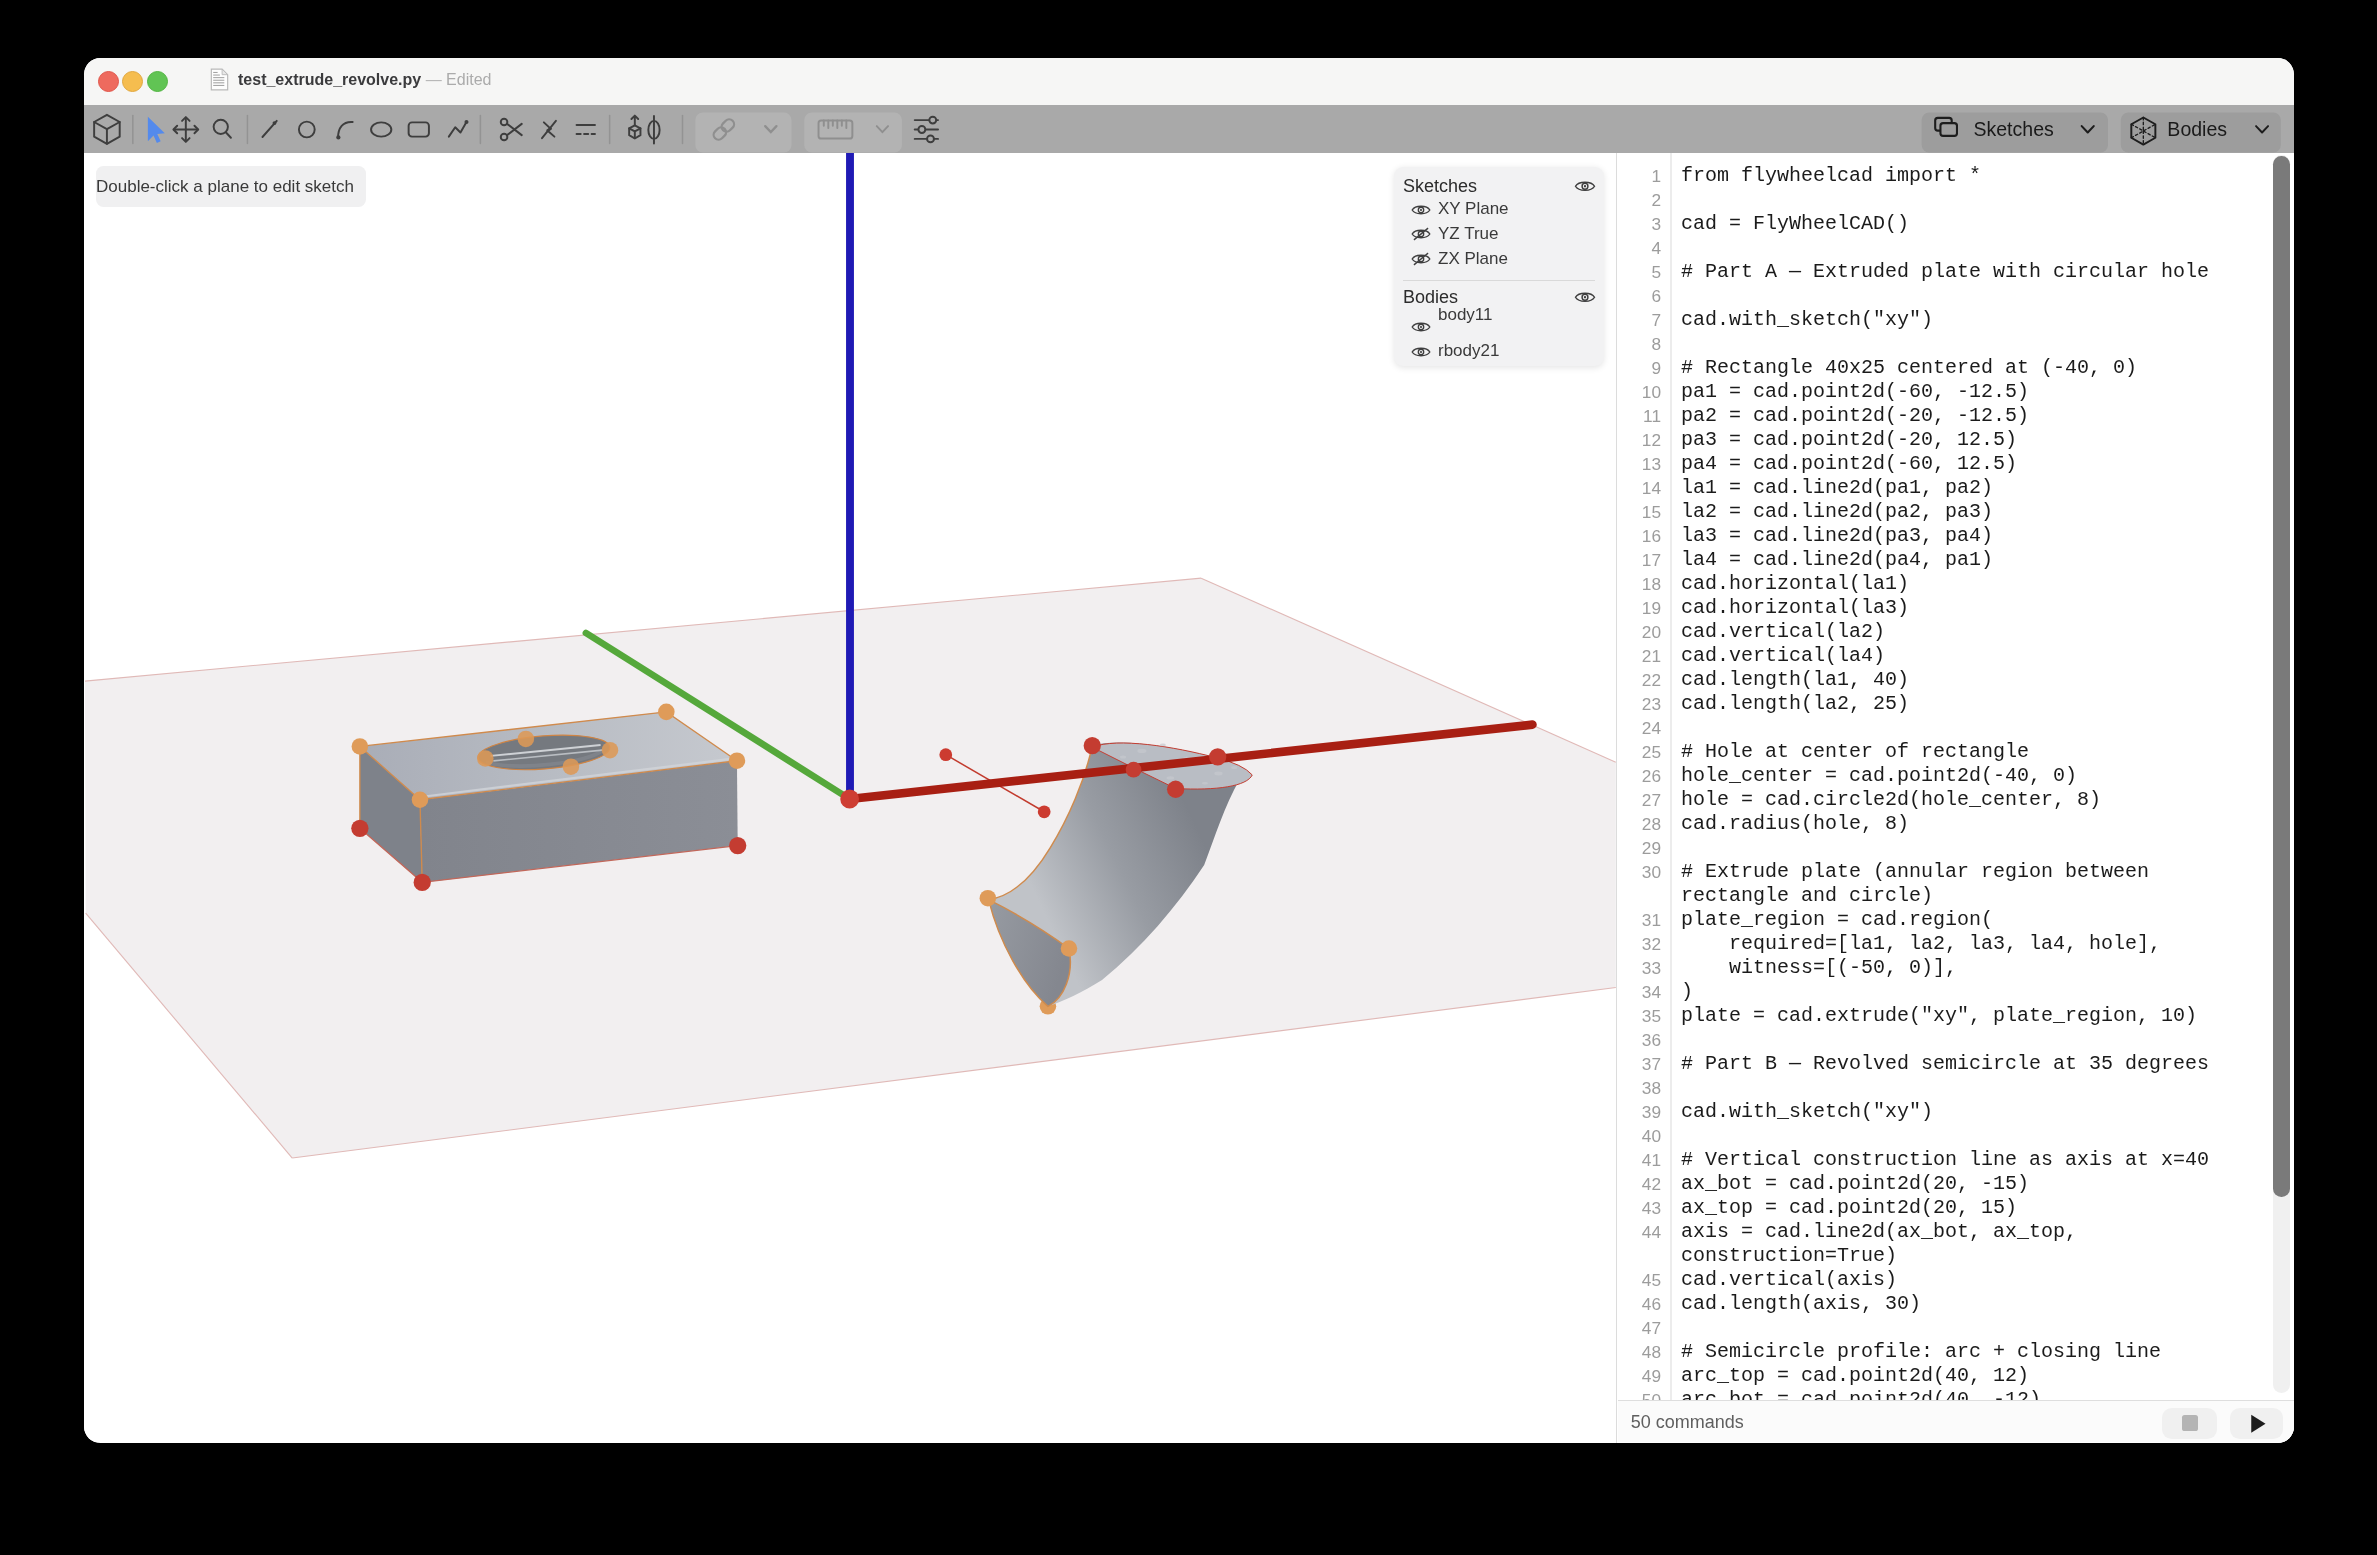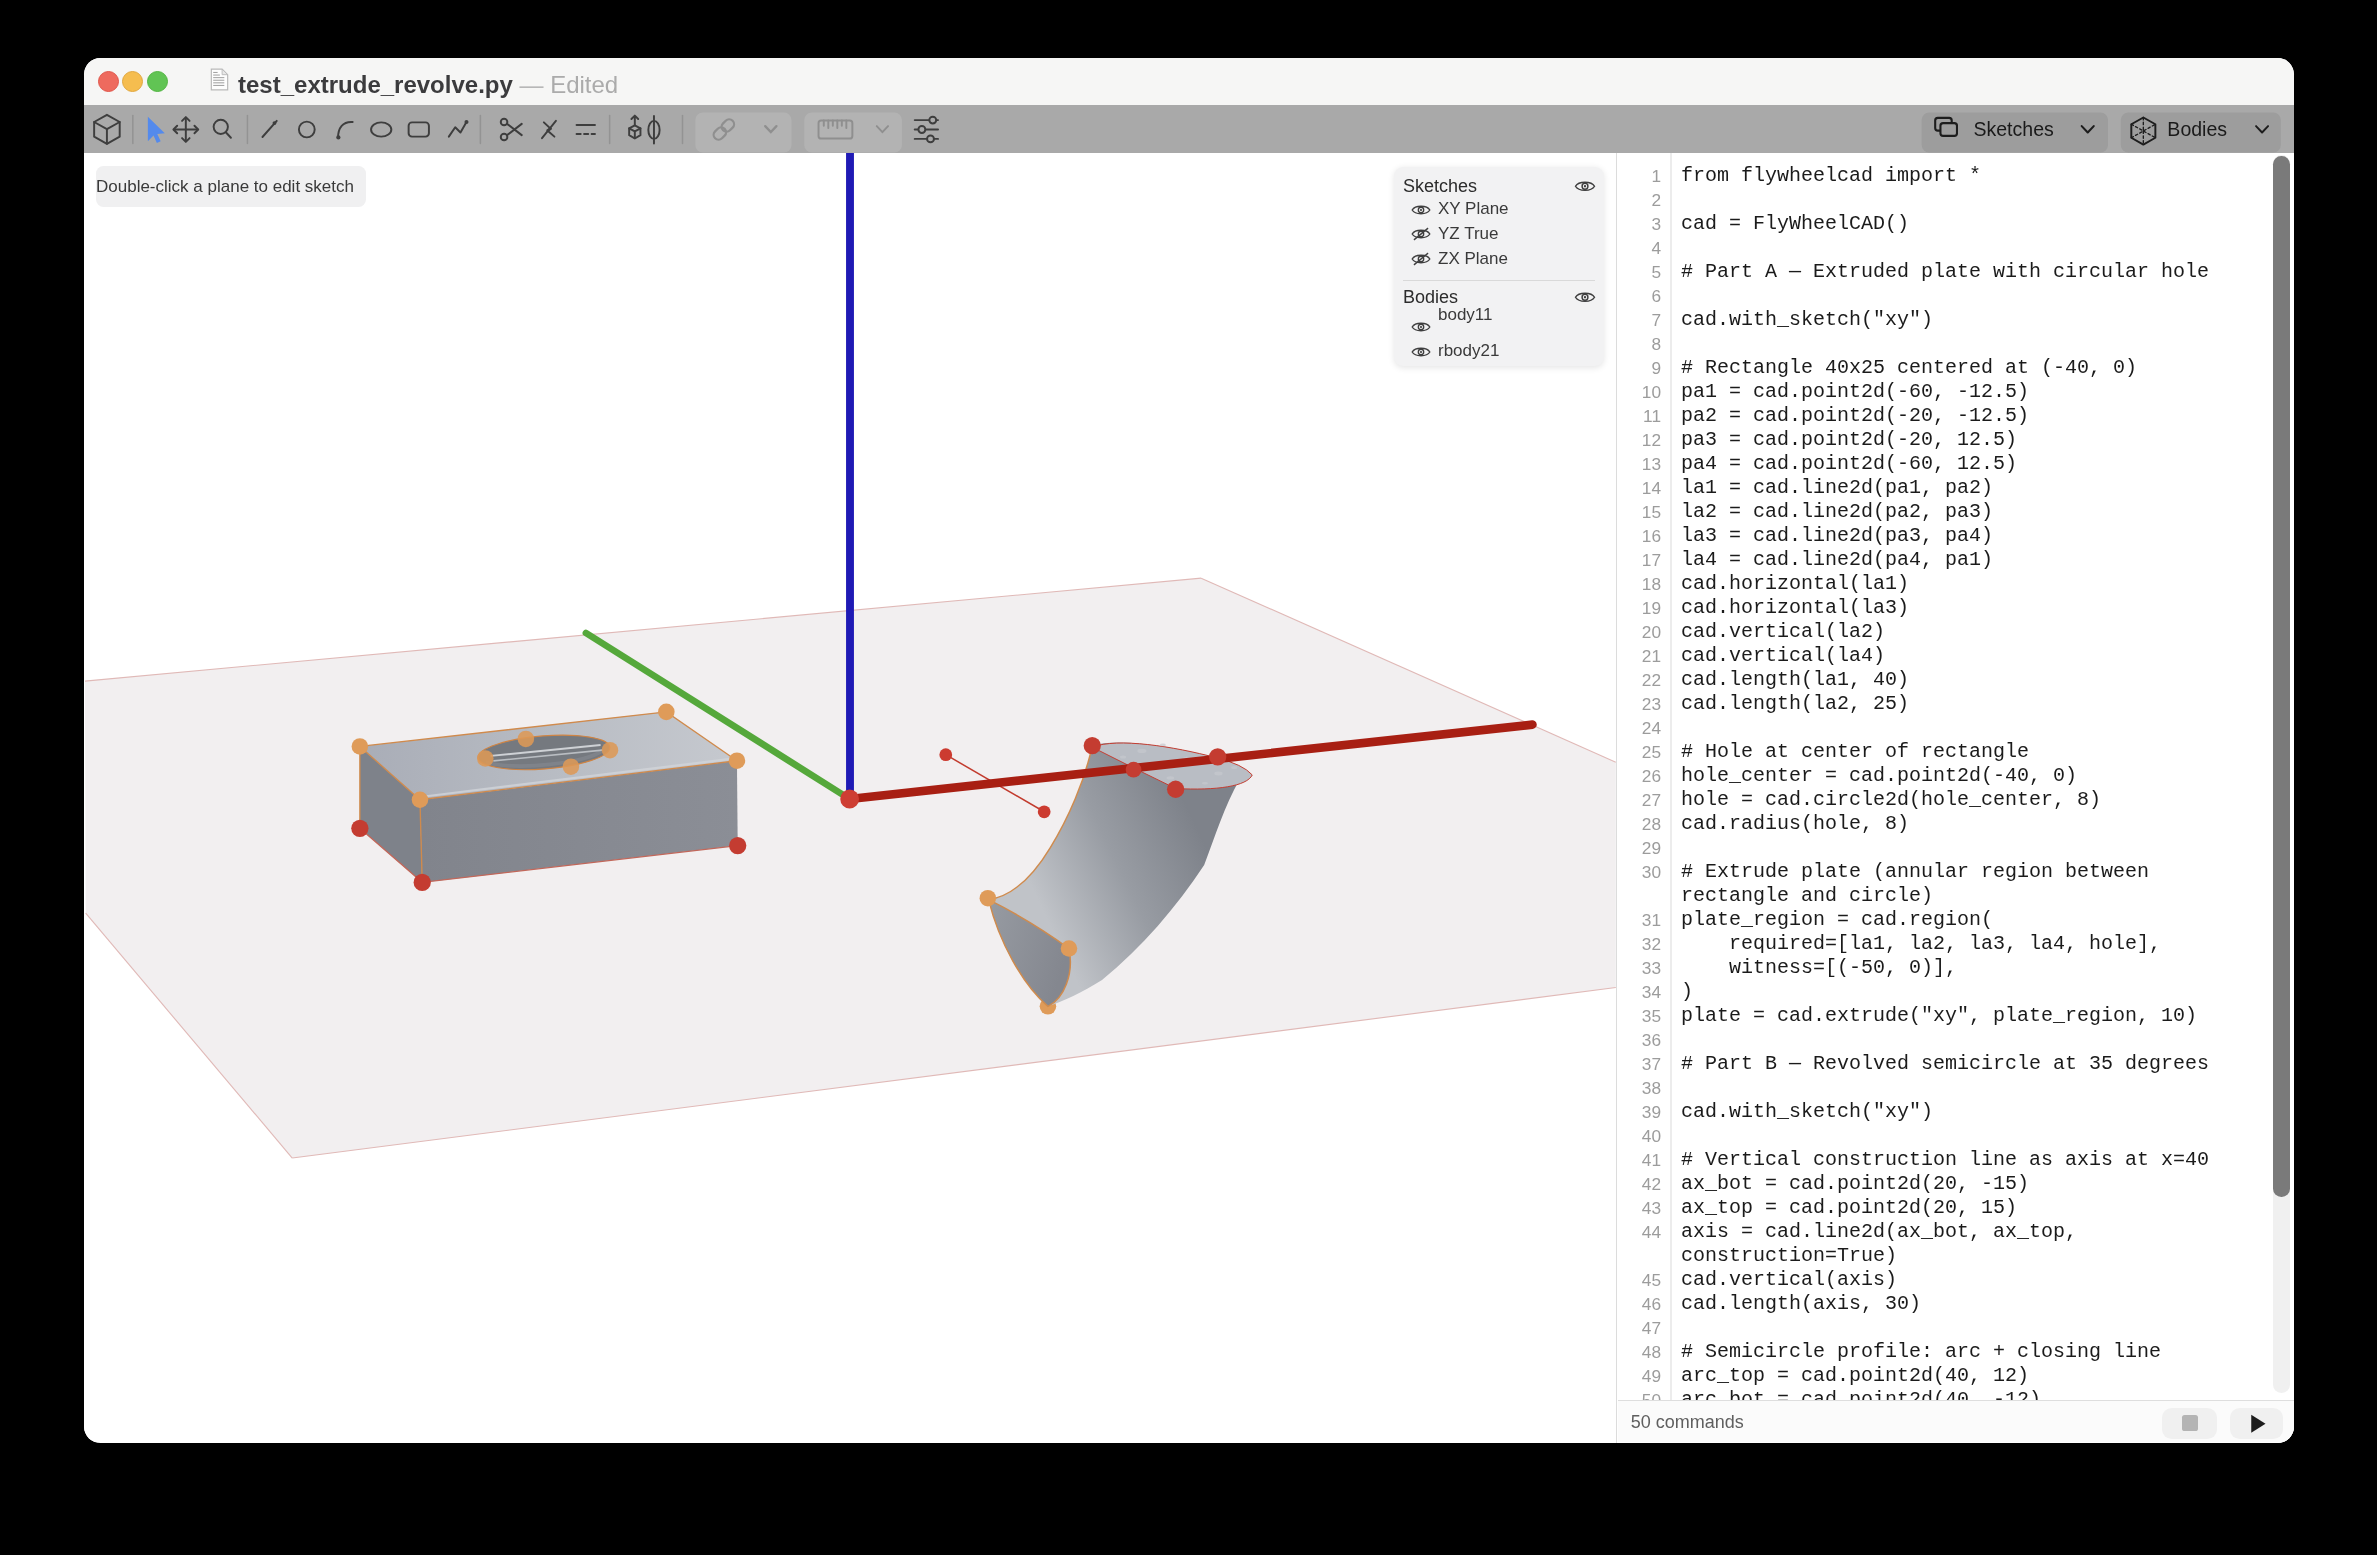--- a/index.html
+++ b/index.html
@@ -6,21 +6,21 @@
 html,body { width:2377px; height:1555px; background:#000; overflow:hidden; }
 body { font-family:"Liberation Sans", sans-serif; }
 .page { position:absolute; left:0; top:0; width:2377px; height:1555px; background:#000; }
 .window { position:absolute; left:84px; top:58px; width:2210px; height:1385px; background:#fff; border-radius:16.5px; overflow:hidden; }
 
 .titlebar { position:absolute; left:0; top:0; width:100%; height:47px; background:#f6f6f5; }
 .tl { position:absolute; top:12.8px; width:21px; height:21px; border-radius:50%; }
 .tl.red { left:13.5px; background:#ee6a5e; border:1.1px solid #e0564b; }
 .tl.yel { left:38px; background:#f5bd4f; border:1.1px solid #e0a73e; }
 .tl.grn { left:63px; background:#61c454; border:1.1px solid #53b543; }
-.title { position:absolute; left:154px; top:12.8px; font-size:24px; font-weight:bold; color:#3b3b3d; white-space:pre; }
+.title { position:absolute; left:154px; top:12.8px; font-size:16px; font-weight:bold; color:#3b3b3d; white-space:pre; }
 .title .dim1 { color:#b7b7b7; font-weight:normal; }
 .title .dim2 { color:#ababab; font-weight:normal; }
 
 .toolbar { position:absolute; left:0; top:47px; width:100%; height:49px; background:#a9a9a9; }
 
 .viewport { position:absolute; left:0; top:95px; width:1532px; height:1289px; background:#fff; }
 .codepanel { position:absolute; left:1532px; top:95px; right:0; bottom:0; background:#fff; border-left:1.5px solid #dcdcdc; }
 .chip { position:absolute; left:12px; top:12.8px; width:270px; height:41px; background:#f0f0f1; border-radius:7.5px; font-size:17px; color:#3a3a3a; text-align:left; line-height:41px; }
 .orthobtn { position:absolute; left:12px; top:1247px; width:107px; height:31px; background:#ededee; border-radius:8.3px;margin-top:44px; }
 .orthobtn span { position:absolute; left:47px; top:50%; transform:translateY(-50%); font-size:18px; color:#222; }

